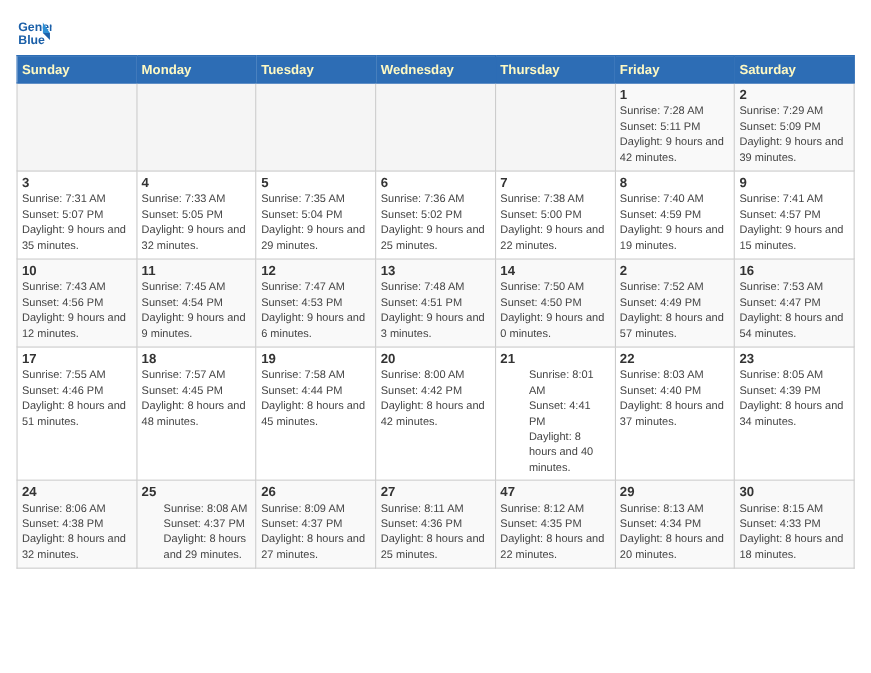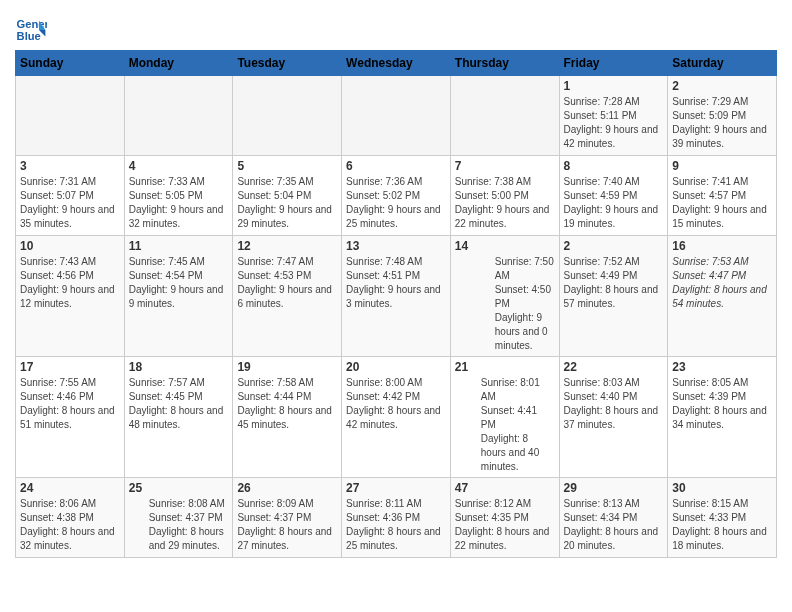--- a/index.html
+++ b/index.html
@@ -43,21 +43,21 @@
       font-size: 16px;
       color: #555;
     }
     table {
       width: 100%;
       border-collapse: collapse;
       table-layout: fixed;
     }
     thead tr th {
       background-color: #2d6db5;
-      color: #000000;
+      color: #fef9c3;
       font-size: 12px;
       font-weight: bold;
       padding: 5px 4px;
       text-align: left;
       border: 1px solid #2d6db5;
     }
     tbody tr td {
       border: 1px solid #ccc;
       vertical-align: top;
       padding: 3px 4px;
@@ -204,33 +204,33 @@
 Daylight: 9 hours and 6 minutes.</div>
           </td>
           <td>
             <span class="day-number">13</span>
             <div class="day-info" style="white-space: pre-line;">Sunrise: 7:48 AM
 Sunset: 4:51 PM
 Daylight: 9 hours and 3 minutes.</div>
           </td>
           <td>
             <span class="day-number">14</span>
-            <div class="day-info" style="white-space: pre-line; margin-left: 40px;">Sunrise: 7:50 AM
+            <div class="day-info" style="white-space: pre-line;">Sunrise: 7:50 AM
 Sunset: 4:50 PM
 Daylight: 9 hours and 0 minutes.</div>
           </td>
           <td>
             <span class="day-number">2</span>
             <div class="day-info" style="white-space: pre-line;">Sunrise: 7:52 AM
 Sunset: 4:49 PM
 Daylight: 8 hours and 57 minutes.</div>
           </td>
           <td>
             <span class="day-number">16</span>
-            <div class="day-info" style="white-space: pre-line; font-style: italic;">Sunrise: 7:53 AM
+            <div class="day-info" style="white-space: pre-line;">Sunrise: 7:53 AM
 Sunset: 4:47 PM
 Daylight: 8 hours and 54 minutes.</div>
           </td>
         </tr>
         <tr>
           <td>
             <span class="day-number">17</span>
             <div class="day-info" style="white-space: pre-line;">Sunrise: 7:55 AM
 Sunset: 4:46 PM
 Daylight: 8 hours and 51 minutes.</div>

